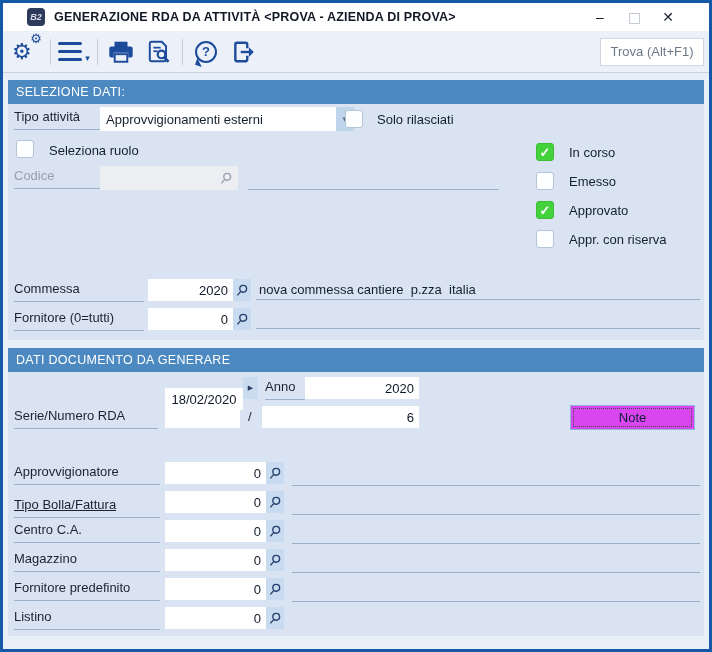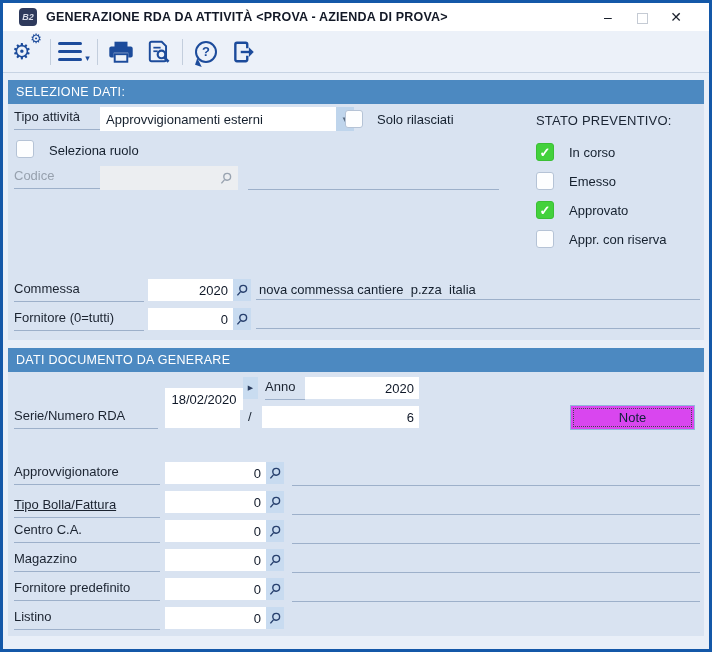--- a/index.html
+++ b/index.html
@@ -3,21 +3,21 @@
 <meta charset="utf-8">
 <style>
   html,body{margin:0;padding:0;background:#8FA3BC;}
   *{box-sizing:border-box;}
   .window{
     position:relative;width:712px;height:652px;
     border:3px solid #1458A8;background:#E9EFF8;
     font-family:"Liberation Sans", sans-serif;overflow:hidden;
   }
   
-  .titlebar{height:28px;background:#FFFFFF;display:flex;align-items:center;padding:0 16px;}
+  .titlebar{height:28px;background:#FFFFFF;display:flex;align-items:center;padding:0 24px;}
   .app-icon{width:18px;height:18px;background:#2E3A5C;color:#D8DCE8;border-radius:4px;
     font-size:9px;font-weight:bold;font-style:italic;display:flex;align-items:center;justify-content:center;flex:0 0 auto;}
   .title{margin-left:9px;font-size:12.5px;font-weight:600;color:#121826;letter-spacing:.2px;white-space:nowrap;}
   .win-controls{margin-left:auto;display:flex;align-items:center;}
   .win-btn{width:34px;text-align:center;font-size:14px;color:#1A202C;cursor:default;line-height:26px;}
   .max-box{display:inline-block;width:11px;height:11px;border:1px solid #C5CBD4;vertical-align:middle;}
   
   .toolbar{height:42px;background:#ECF1F9;display:flex;align-items:center;padding:0 5px;border-bottom:1px solid #C7D3E3;}
   .tool-btn{height:36px;min-width:34px;display:flex;align-items:center;justify-content:center;margin:0 2px;color:#1C4B9B;}
   .tb-sep{width:1px;height:26px;background:#C3CEDD;margin:0 4px;}
@@ -124,35 +124,35 @@
           <span>?</span>
         </span>
     </div>
     <div class="tool-btn">
       <svg width="26" height="26" viewBox="0 0 24 24" fill="none">
         <path d="M15 8.5V5c0-.8-.7-1.5-1.5-1.5h-8C4.7 3.5 4 4.2 4 5v14c0 .8.7 1.5 1.5 1.5h8c.8 0 1.5-.7 1.5-1.5v-3.5" stroke="#1C4B9B" stroke-width="2.2"></path>
         <line x1="9" y1="12" x2="19" y2="12" stroke="#1C4B9B" stroke-width="2.2"></line>
         <path d="M16.5 7.5 21 12l-4.5 4.5z" fill="#1C4B9B"></path>
       </svg>
     </div>
+    <div class="find-box">Trova (Alt+F1)</div>
   </div>
 
   <div class="main">
 
     <div class="section-header" style="top:7px;">SELEZIONE DATI:</div>
     <div class="section-body" style="top:31px;height:236px;"></div>
 
     <div class="lbl" style="left:11px;top:36px;width:86px;">Tipo attività</div>
     <div class="dropdown" style="left:97px;top:34px;width:254px;">
       <span class="dd-text">Approvvigionamenti esterni</span>
       <span class="dd-btn">▼</span>
     </div>
     <div class="checkbox" style="left:342px;top:37px;"></div>
     <div class="cb-label" style="left:374px;top:39px;">Solo rilasciati</div>
-    <div class="stato-title" style="left:533px;top:40px;">STATO PREVENTIVO:</div>
 
     <div class="checkbox" style="left:13px;top:67px;"></div>
     <div class="cb-label" style="left:46px;top:70px;">Seleziona ruolo</div>
 
     <div class="checkbox checked" style="left:533px;top:70px;">
         <span class="mark">✓</span>
       </div>
     <div class="cb-label" style="left:566px;top:72px;">In corso</div>
 
     <div class="lbl disabled" style="left:11px;top:95px;width:86px;">Codice</div>

